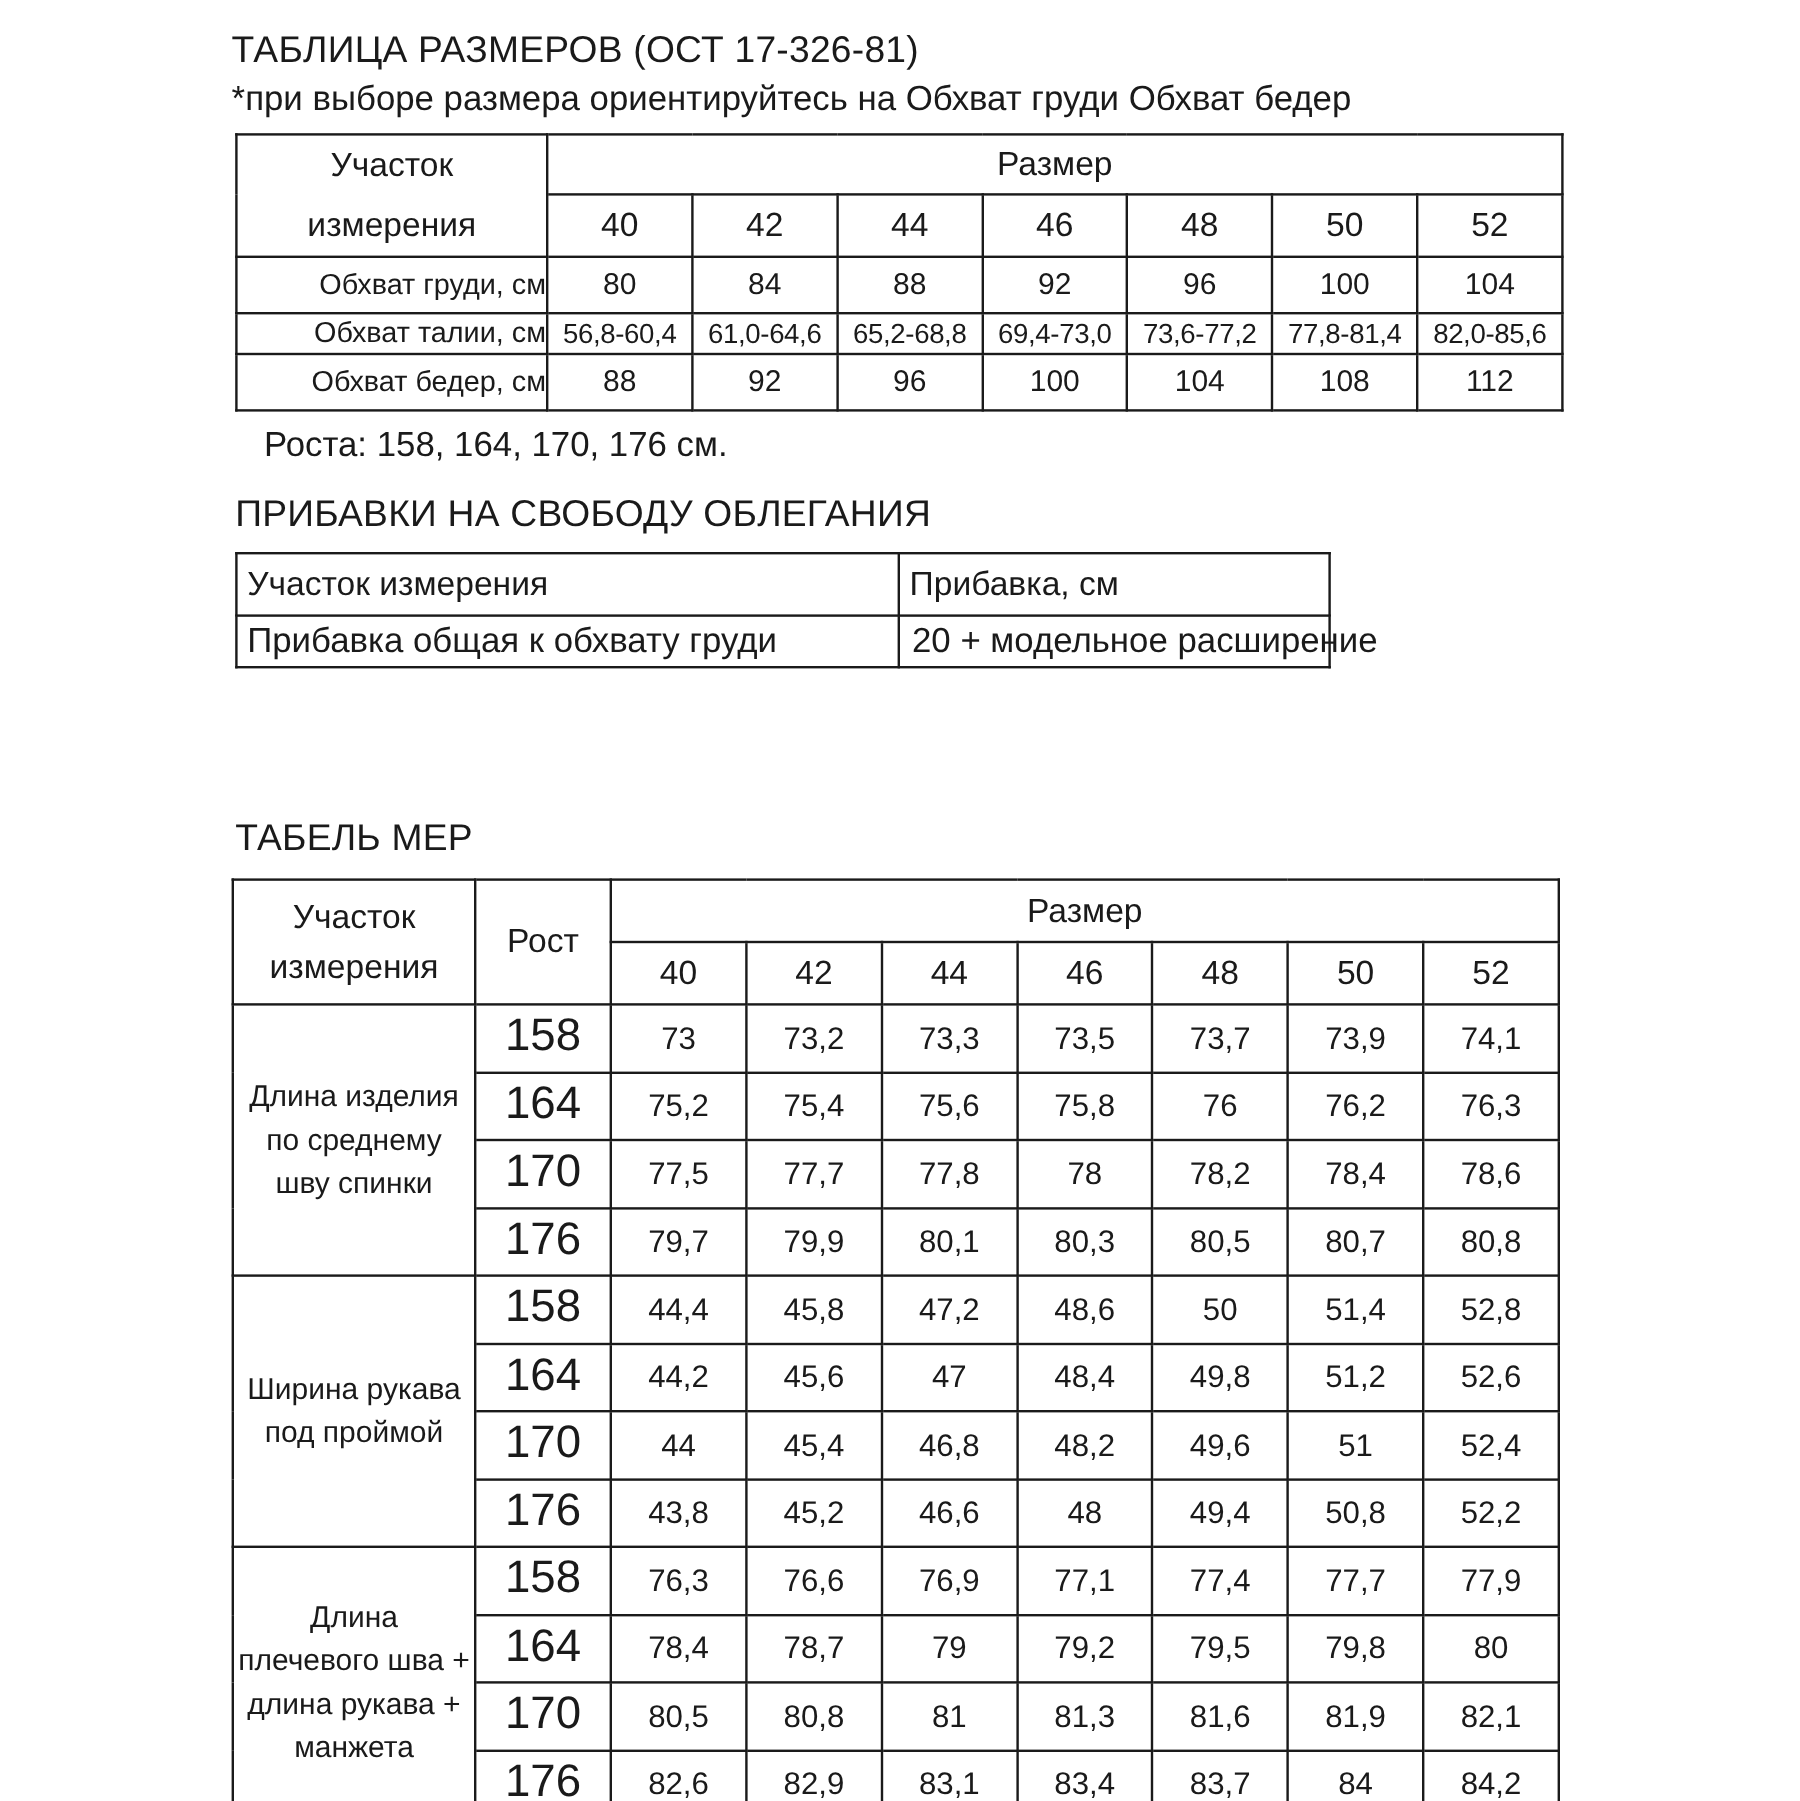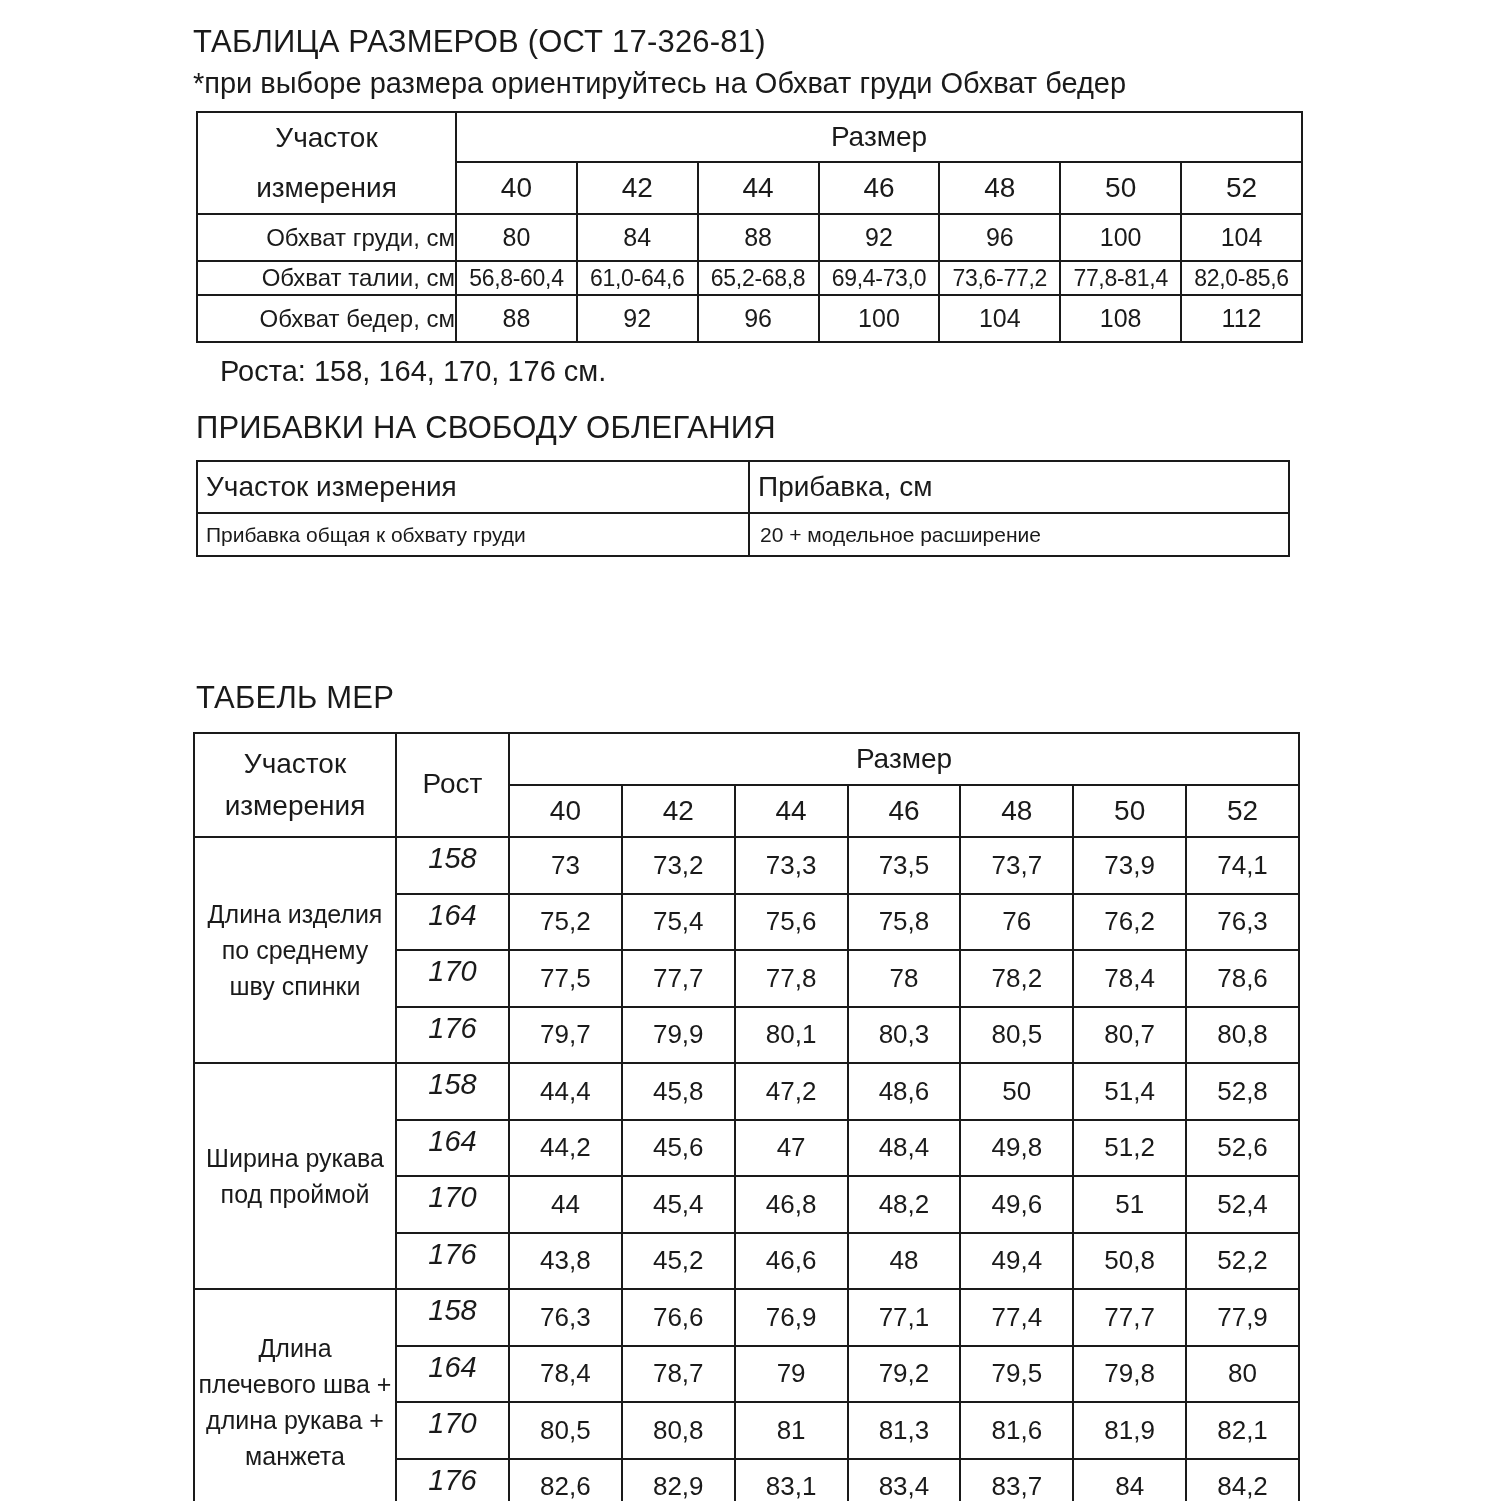--- a/index.html
+++ b/index.html
@@ -13,29 +13,29 @@
     .note { font-size: 29px; white-space: nowrap; }
     table { border-collapse: collapse; position: absolute; table-layout: fixed; }
     td { border: 2px solid #1a1a1a; padding: 0; text-align: center; vertical-align: middle; white-space: nowrap; }
     
     #t1 { left: 196px; top: 111px; width: 1107px; }
     #t1 td { font-size: 25px; }
     #t1 .hdr { font-size: 28px; }
     #t1 .lbl { text-align: right; padding-left: 2px; font-size: 24px; }
     #t1 .waist { font-size: 23px; letter-spacing: -0.3px; }
     
-    #t2 { left: 196px; top: 460px; width: 1094px; }
+    #t2 { left: 196px; top: 460px; width: 913px; }
     #t2 td { text-align: left; padding-left: 8px; }
     #t2 .hdr td { font-size: 28px; height: 50px; }
-    #t2 .row td { font-size: 21px; height: 41px; }
+    #t2 .row td { font-size: 29px; height: 41px; }
     
     #t3 { left: 193px; top: 732px; width: 1107px; }
     #t3 td { font-size: 26px; }
     #t3 .hdr { font-size: 28px; }
-    #t3 .rost { font-size: 29px; font-style: italic; }
+    #t3 .rost { font-size: 38px; }
     #t3 .grp { font-size: 25px; white-space: normal; line-height: 36px; }
     #t3 tr.r td { height: 50.5px; }
   </style>
 </head>
 <body>
 
 <div class="abs h1" style="left:193px; top:24px;">ТАБЛИЦА РАЗМЕРОВ (ОСТ 17-326-81)</div>
 <div class="abs note" style="left:193px; top:67px;">*при выборе размера ориентируйтесь на Обхват груди Обхват бедер</div>
 
 <table id="t1">

